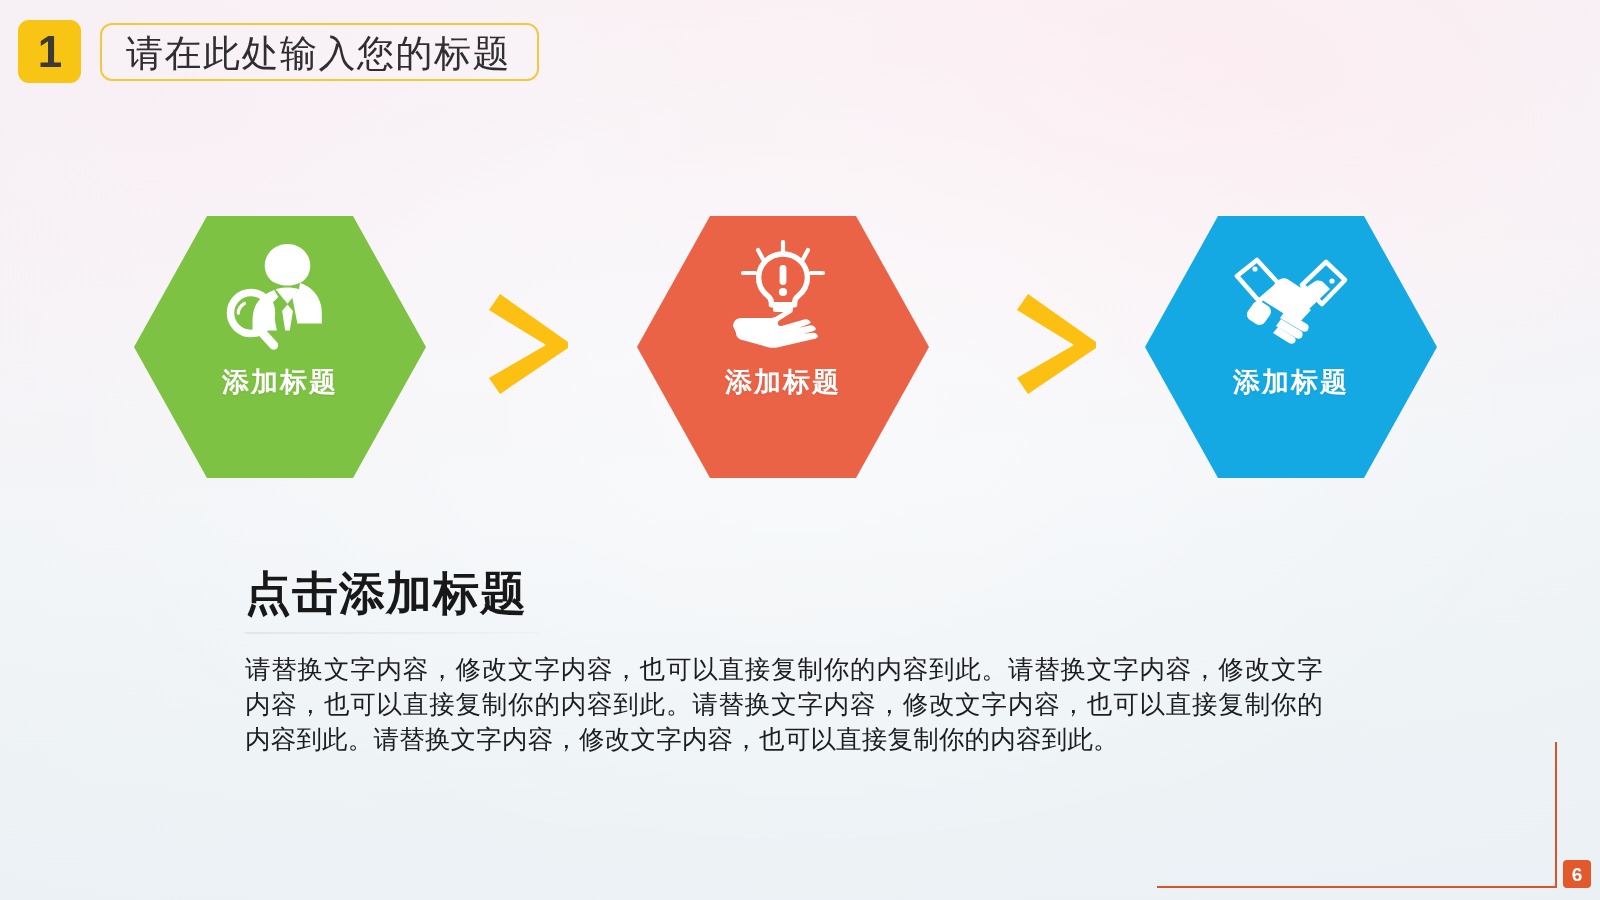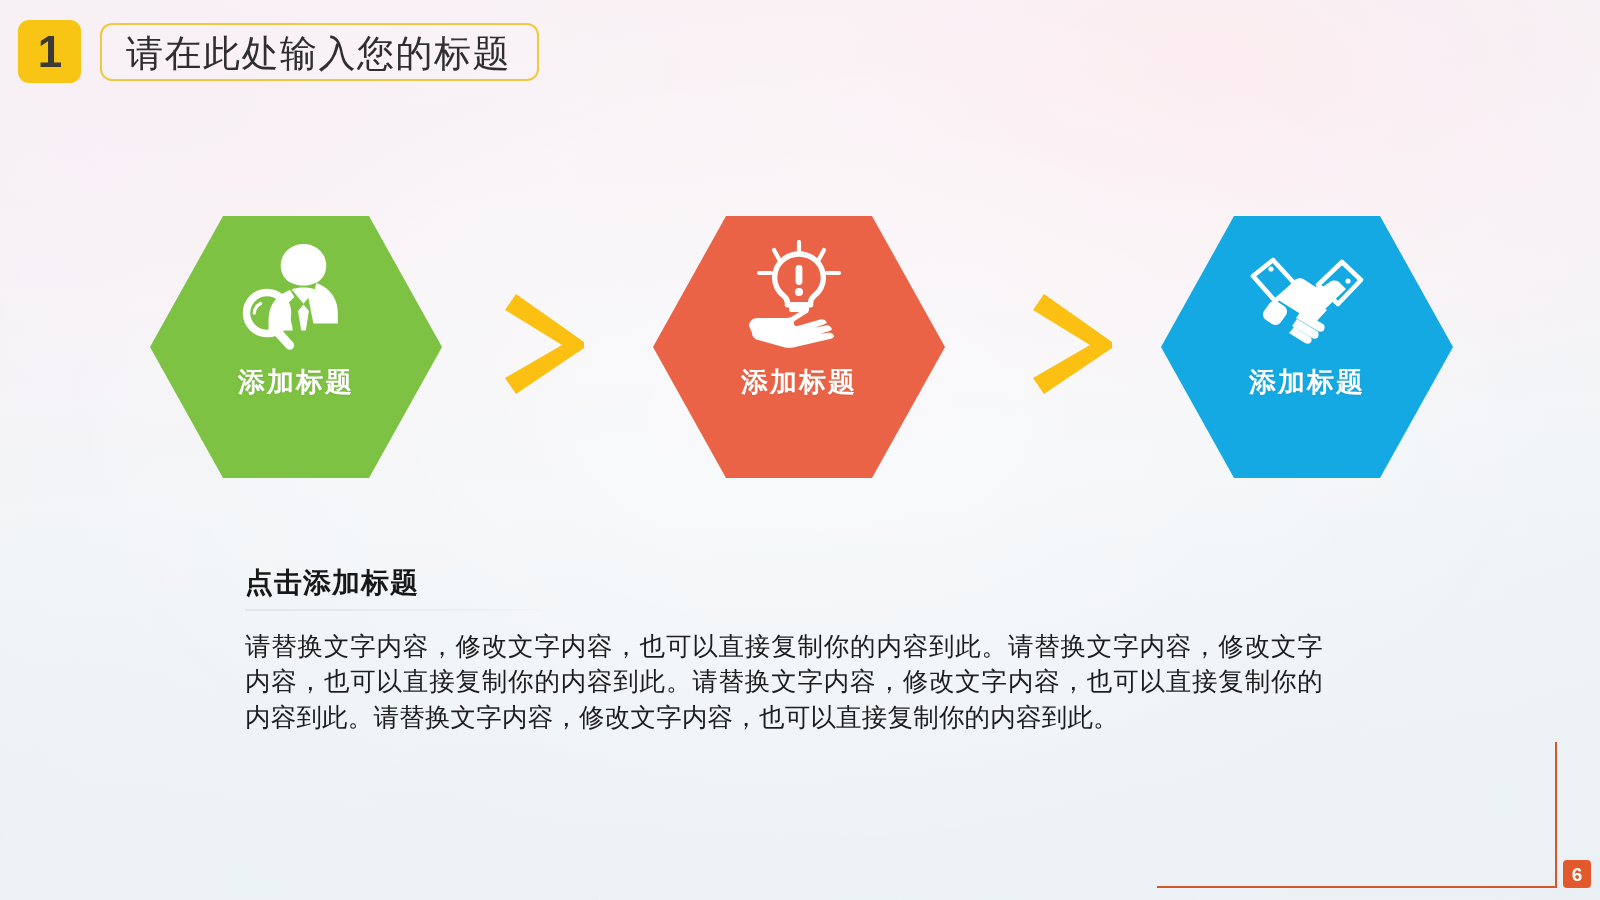--- a/index.html
+++ b/index.html
@@ -75,21 +75,21 @@
     font-size: 37px;
     color: #2f2f31;
     letter-spacing: 1.5px;
     font-weight: 400;
     white-space: nowrap;
   }
 
   
   .hex-row {
     position: absolute;
-    left: 16px;
+    left: 0;
     top: 212px;
     width: 1568px;
     height: 270px;
   }
   .hex {
     position: absolute;
     width: 292px;
     height: 262px;
     clip-path: polygon(25% 0%, 75% 0%, 100% 50%, 75% 100%, 25% 100%, 0% 50%);
     display: flex;
@@ -125,21 +125,21 @@
   .chev-2 { left: 1016px; top: 78px; }
 
   
   .body-block {
     position: absolute;
     left: 245px;
     top: 565px;
     width: 1090px;
   }
   .body-heading {
-    font-size: 28px;
+    font-size: 46px;
     font-weight: bold;
     color: #181818;
     letter-spacing: 1px;
     margin: 0;
     line-height: 1.25;
   }
   .heading-rule {
     margin-top: 9px;
     width: 295px;
     height: 2px;

